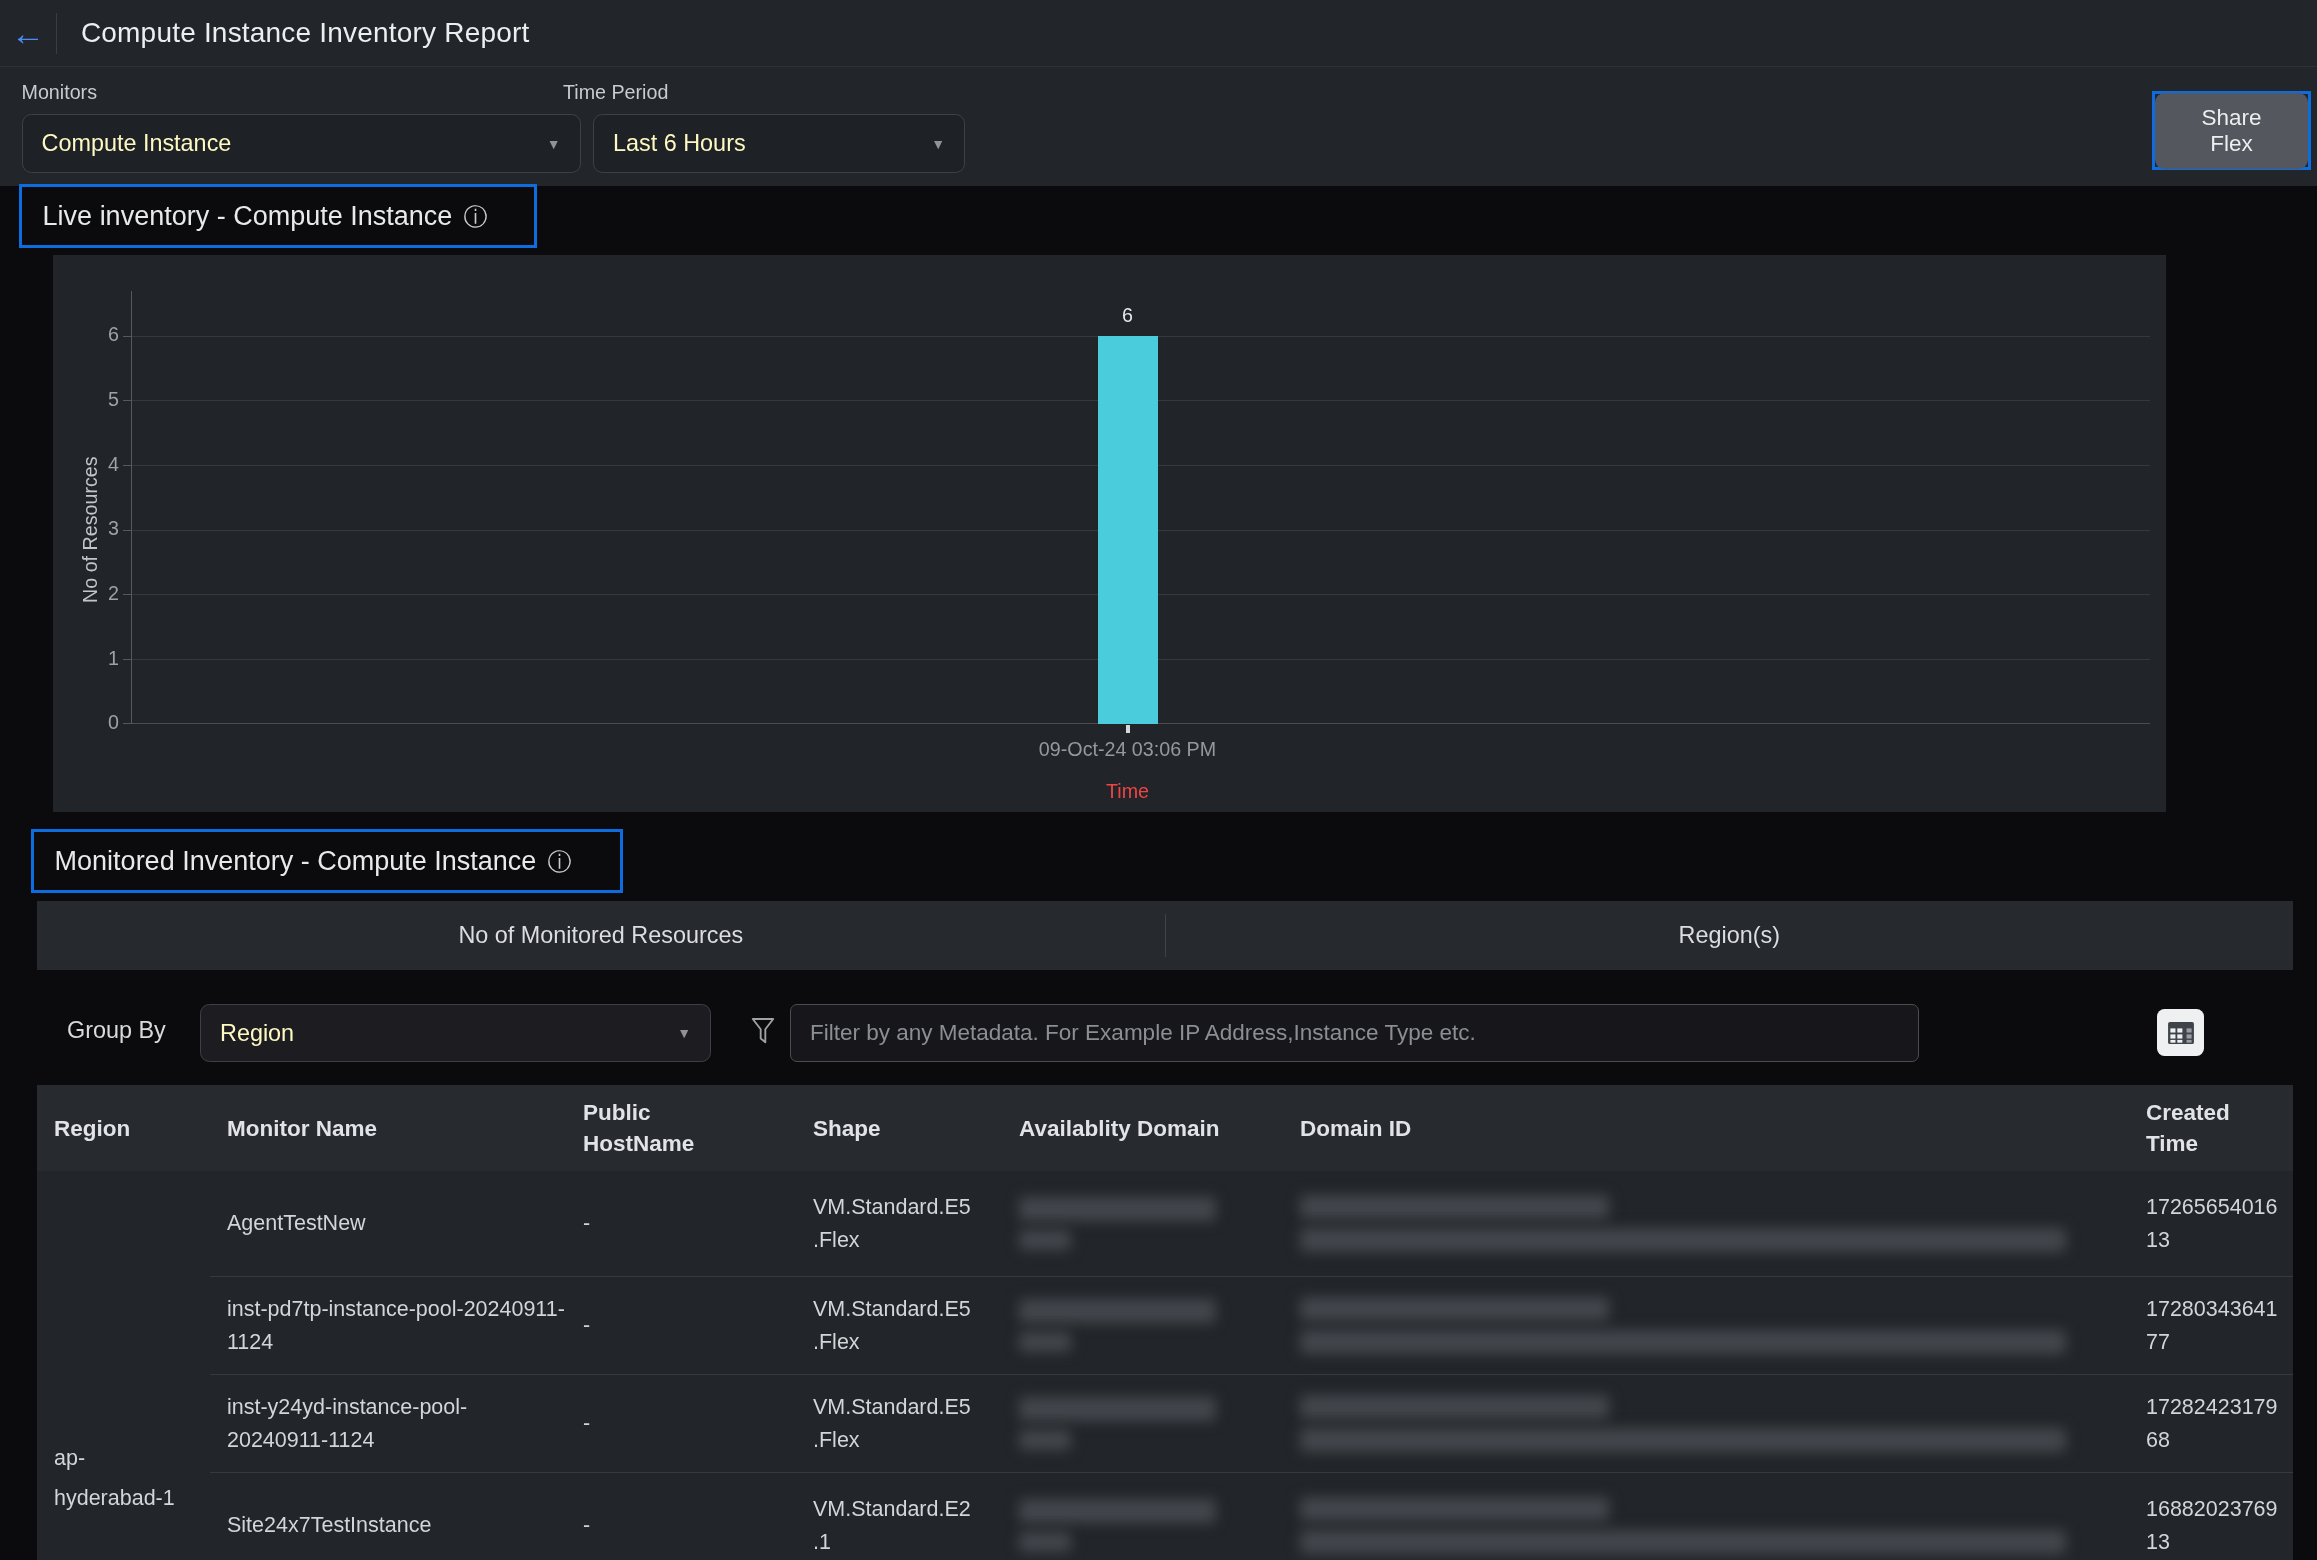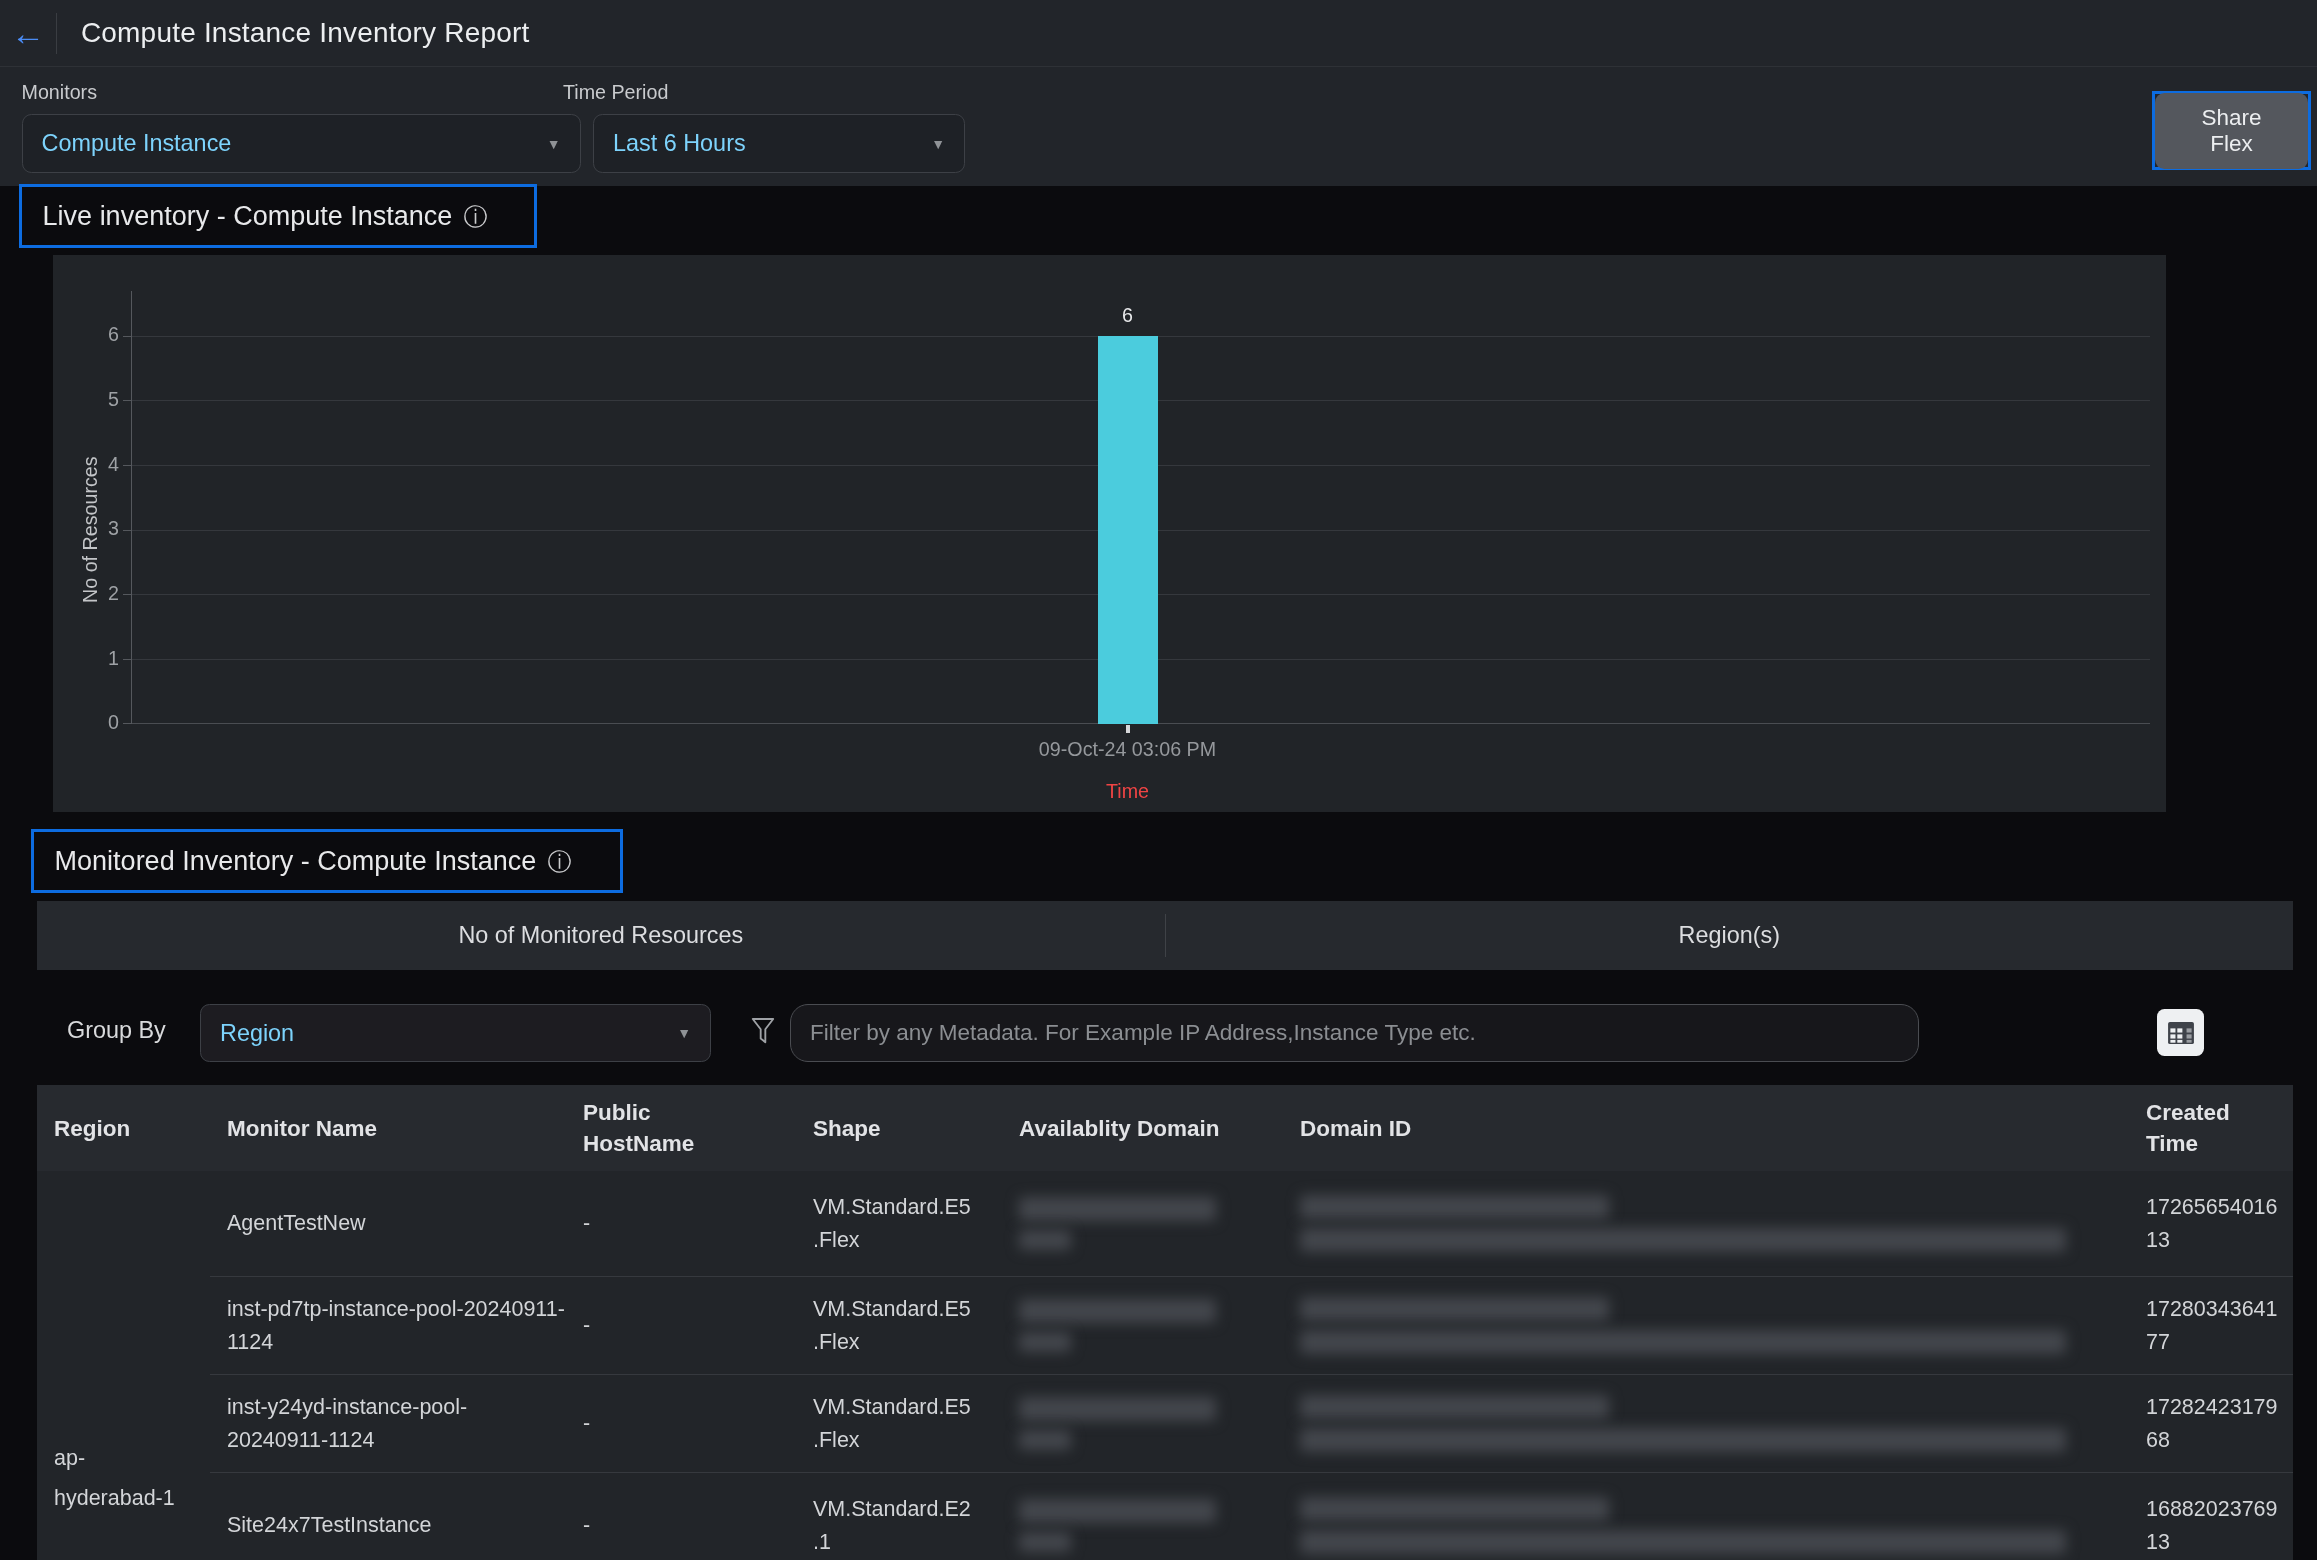--- a/index.html
+++ b/index.html
@@ -12,21 +12,21 @@
   .topbar{position:absolute;left:0;top:0;width:2318px;height:186px;background:#22252a;}
   .titlerow{position:absolute;left:0;top:0;width:100%;height:66px;border-bottom:0.9px solid #2e3136;display:flex;align-items:center;}
   .back-btn{width:56px;height:66px;display:flex;align-items:center;justify-content:center;color:#4b8cf5;font-size:34px;cursor:pointer;}
   .title-divider{width:0.9px;height:41px;background:#3a3d42;}
   .page-title{margin-left:24px;font-size:28px;color:#eceef0;letter-spacing:0.2px;}
   .field-label{position:absolute;font-size:19.7px;color:#c9cbce;}
   .select{
     position:absolute;height:59px;box-sizing:border-box;border:0.9px solid #3d4046;border-radius:9.4px;
     background:#1e2126;display:flex;align-items:center;padding:0 19px;cursor:pointer;
   }
-  .select .val{font-size:23.4px;color:#7dd3fc;flex:1;}
+  .select .val{font-size:23.4px;color:#fef9c3;flex:1;}
   .caret{font-size:14px;color:#8f9296;margin-left:13px;}
   .share-outline{position:absolute;left:2152px;top:91px;width:159px;height:79px;box-sizing:border-box;border:3.7px solid #0d6ce0;display:flex;align-items:center;justify-content:center;}
   .share-btn{background:#54575d;border:none;border-radius:9.4px;color:#eceef0;font-size:22.5px;padding:12px 24px;font-family:inherit;cursor:pointer;}
   
   .section-box{position:absolute;box-sizing:border-box;border:3.7px solid #0d6ce0;display:flex;align-items:center;background:#0b0b0e;}
   .section-box .stitle{font-size:27px;color:#e8e9eb;margin-left:20.6px;white-space:nowrap;}
   .info-icon{font-size:24px;color:#cbccce;margin-left:11.2px;margin-top:1.9px;}
   
   .chart-panel{position:absolute;left:53px;top:255px;width:2113px;height:557px;background:#212428;}
   .gridline{position:absolute;height:0.9px;background:#35383d;}
@@ -42,21 +42,21 @@
   .xlabel{position:absolute;font-size:19.7px;color:#ef4444;text-align:center;}
   
   .summary-strip{position:absolute;left:37px;top:901px;width:2256px;height:69px;background:#26292e;display:flex;align-items:center;}
   .summary-cell{flex:1;text-align:center;font-size:23.4px;color:#dcdde0;}
   .summary-divider{width:0.9px;height:43px;background:#3f4247;}
   
   .groupby-label{position:absolute;left:67px;top:1017px;font-size:23.4px;color:#d9dadc;}
   .funnel{position:absolute;left:750px;top:1017px;}
   .filter-input{
     position:absolute;left:790px;top:1004px;width:1129px;height:58px;box-sizing:border-box;
-    background:#17171b;border:0.9px solid #4a4c51;border-radius:18px;color:#dadbdd;
+    background:#17171b;border:0.9px solid #4a4c51;border-radius:7px;color:#dadbdd;
     font-size:22.5px;font-family:inherit;padding:0 19px;outline:none;
   }
   .filter-input::placeholder{color:#8b8e92;}
   .grid-btn{position:absolute;left:2157px;top:1009px;width:47px;height:47px;background:#eef0f2;border:none;border-radius:7.5px;display:flex;align-items:center;justify-content:center;cursor:pointer;}
   
   .inv-table{position:absolute;left:37px;top:1085px;width:2256px;}
   .thead{display:grid;grid-template-columns:173px 356px 230px 206px 281px 1fr 164px;background:#272a2f;height:86px;}
   .th{display:flex;align-items:center;padding-left:17px;font-size:22.5px;font-weight:700;color:#e2e3e6;line-height:31px;}
   .th.wrap-narrow .thinner{max-width:98px;}
   .th.wrap-created .thinner{max-width:89px;}

